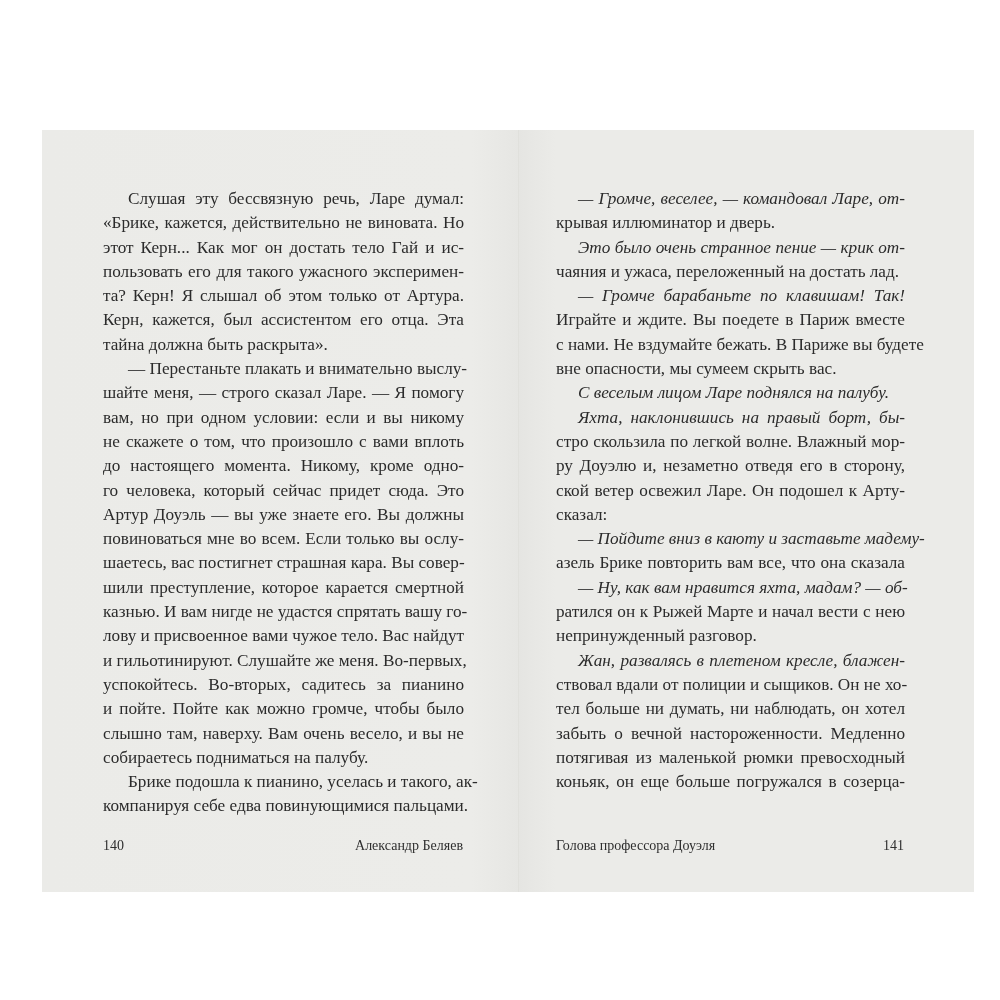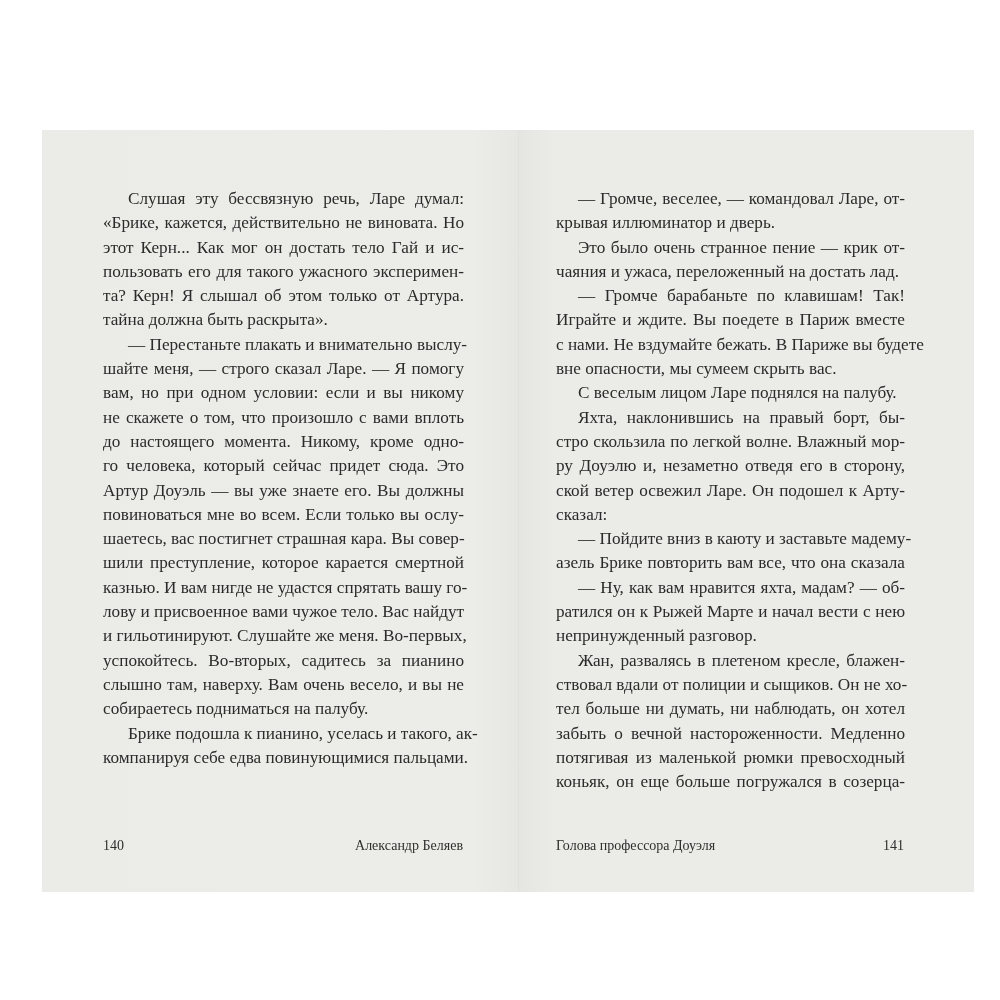--- a/index.html
+++ b/index.html
@@ -37,21 +37,21 @@
   .line {
     height: 24.3px;
     line-height: 24.3px;
     white-space: nowrap;
     text-align: justify;
     text-align-last: justify;
     overflow: visible;
   }
   .line.last { text-align-last: left; }
   .line.indent { padding-left: 25px; }
-  .page.right .line.indent { padding-left: 22px; }
+  .page.right .line.indent { padding-left: 22px; font-style: italic; }
   .footer {
     position: absolute;
     top: 706px;
     font-size: 14px;
     line-height: 20px;
     color: #2e2e2e;
   }
   .page.left .footer.num-pos { left: 61px; }
   .page.left .footer.title-pos { right: 56px; }
   .page.right .footer.title-pos { left: 37px; }
@@ -61,35 +61,37 @@
 <body>
 
 <div class="book">
   <div class="page left">
     <div class="text" id="left-text">
         <div class="line indent">Слушая эту бессвязную речь, Ларе думал:</div>
         <div class="line">«Брике, кажется, действительно не виновата. Но</div>
         <div class="line">этот Керн... Как мог он достать тело Гай и ис-</div>
         <div class="line">пользовать его для такого ужасного эксперимен-</div>
         <div class="line">та? Керн! Я слышал об этом только от Артура.</div>
+        <div class="line">Керн, кажется, был ассистентом его отца. Эта</div>
         <div class="line last">тайна должна быть раскрыта».</div>
         <div class="line indent">— Перестаньте плакать и внимательно выслу-</div>
         <div class="line">шайте меня, — строго сказал Ларе. — Я помогу</div>
         <div class="line">вам, но при одном условии: если и вы никому</div>
         <div class="line">не скажете о том, что произошло с вами вплоть</div>
         <div class="line">до настоящего момента. Никому, кроме одно-</div>
         <div class="line">го человека, который сейчас придет сюда. Это</div>
         <div class="line">Артур Доуэль — вы уже знаете его. Вы должны</div>
         <div class="line">повиноваться мне во всем. Если только вы ослу-</div>
         <div class="line">шаетесь, вас постигнет страшная кара. Вы совер-</div>
         <div class="line">шили преступление, которое карается смертной</div>
         <div class="line">казнью. И вам нигде не удастся спрятать вашу го-</div>
         <div class="line">лову и присвоенное вами чужое тело. Вас найдут</div>
         <div class="line">и гильотинируют. Слушайте же меня. Во-первых,</div>
         <div class="line">успокойтесь. Во-вторых, садитесь за пианино</div>
+        <div class="line">и пойте. Пойте как можно громче, чтобы было</div>
         <div class="line">слышно там, наверху. Вам очень весело, и вы не</div>
         <div class="line last">собираетесь подниматься на палубу.</div>
         <div class="line indent">Брике подошла к пианино, уселась и такого, ак-</div>
         <div class="line last">компанируя себе едва повинующимися пальцами.</div>
       </div>
     <div class="footer num-pos num">140</div>
     <div class="footer title-pos title">Александр Беляев</div>
   </div>
   <div class="spine"></div>
   <div class="page right">

